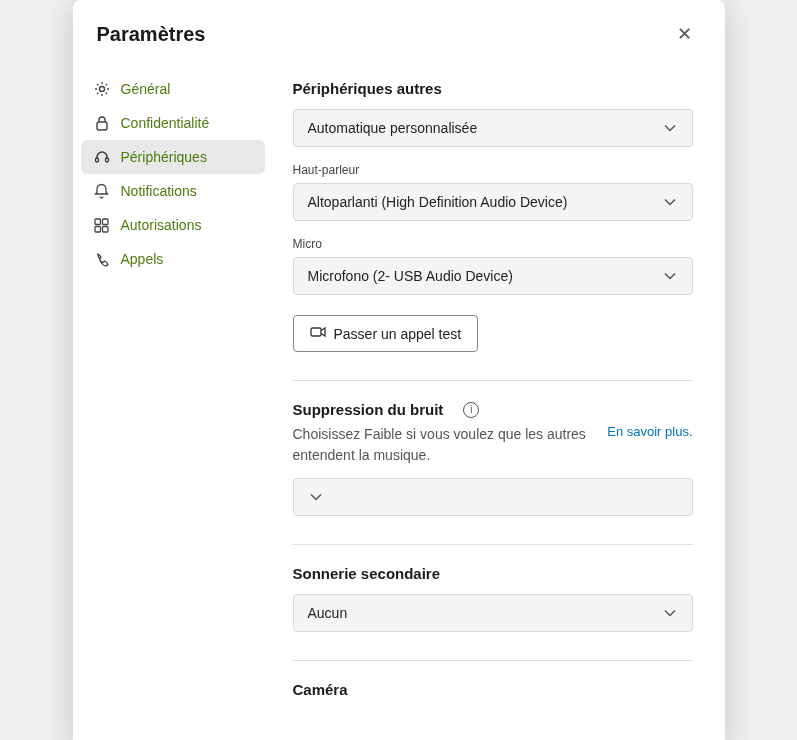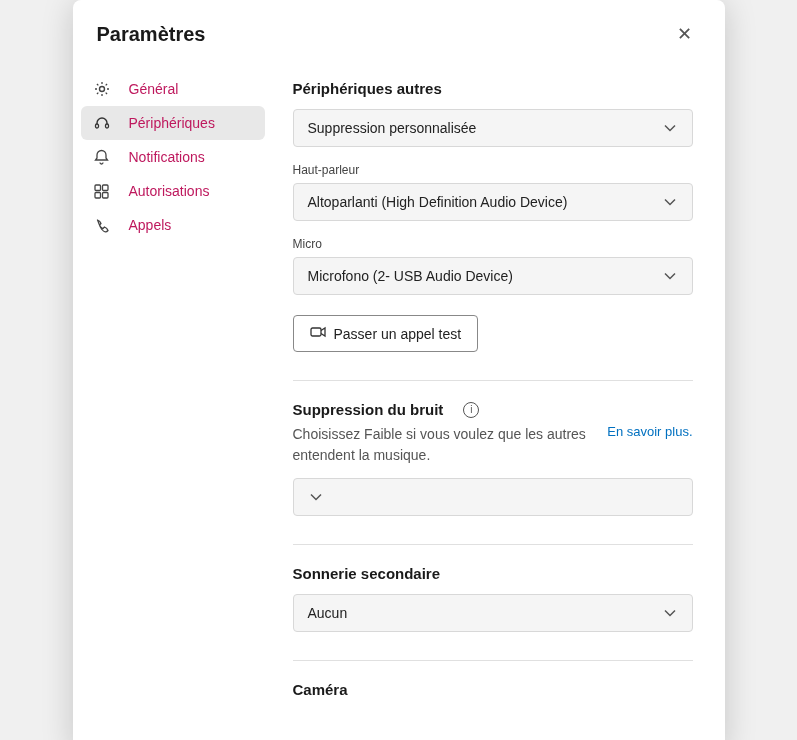--- a/index.html
+++ b/index.html
@@ -52,26 +52,26 @@
     }
     
     .sidebar {
       width: 200px;
       padding: 12px 8px;
       flex-shrink: 0;
     }
     .sidebar-item {
       display: flex;
       align-items: center;
-      gap: 18px;
+      gap: 10px;
       padding: 8px 12px;
       border-radius: 6px;
       cursor: pointer;
       font-size: 14px;
-      color: #be185d;
+      color: #4d7c0f;
       user-select: none;
     }
     .sidebar-item.active {
       background: #e8e8e8;
       font-weight: 500;
     }
     .sidebar-icon {
       width: 18px;
       height: 18px;
       flex-shrink: 0;
@@ -197,20 +197,29 @@
       <div class="sidebar-item">
         <span class="sidebar-icon">
           <svg width="16" height="16" viewBox="0 0 16 16" fill="none">
             <circle cx="8" cy="8" r="2.5" stroke="#444" stroke-width="1.4"></circle>
             <path d="M8 1v2M8 13v2M1 8h2M13 8h2M2.93 2.93l1.41 1.41M11.66 11.66l1.41 1.41M2.93 13.07l1.41-1.41M11.66 4.34l1.41-1.41" stroke="#444" stroke-width="1.3"></path>
           </svg>
         </span>
         <span>Général</span>
       </div>
 
+      <div class="sidebar-item">
+        <span class="sidebar-icon">
+          <svg width="14" height="16" viewBox="0 0 14 16" fill="none">
+            <rect x="2" y="7" width="10" height="8" rx="2" stroke="#444" stroke-width="1.4"></rect>
+            <path d="M4 7V5a3 3 0 016 0v2" stroke="#444" stroke-width="1.4"></path>
+          </svg>
+        </span>
+        <span>Confidentialité</span>
+      </div>
 
       <div class="sidebar-item active">
         <span class="sidebar-icon">
           <svg width="16" height="16" viewBox="0 0 16 16" fill="none">
             <path d="M3 9V8a5 5 0 0110 0v1" stroke="#333" stroke-width="1.4"></path>
             <rect x="1.5" y="9" width="3" height="4" rx="1.5" stroke="#333" stroke-width="1.3"></rect>
             <rect x="11.5" y="9" width="3" height="4" rx="1.5" stroke="#333" stroke-width="1.3"></rect>
           </svg>
         </span>
         <span>Périphériques</span>
@@ -248,21 +257,21 @@
       </div>
     </div>
 
     <div class="main-content">
 
       <div class="section">
         <div class="section-title">Périphériques autres</div>
 
         
         <div class="dropdown" style="margin-bottom:16px;">
-          <span>Suppression personnalisée</span>
+          <span>Automatique personnalisée</span>
           <span class="dropdown-chevron">
             <svg width="14" height="14" viewBox="0 0 14 14" fill="none">
                 <path d="M2 4.5l5 5 5-5" stroke="#555" stroke-width="1.5"></path>
               </svg>
           </span>
         </div>
 
         
         <div class="field-label">Haut-parleur</div>
         <div class="dropdown" style="margin-bottom:16px;">

